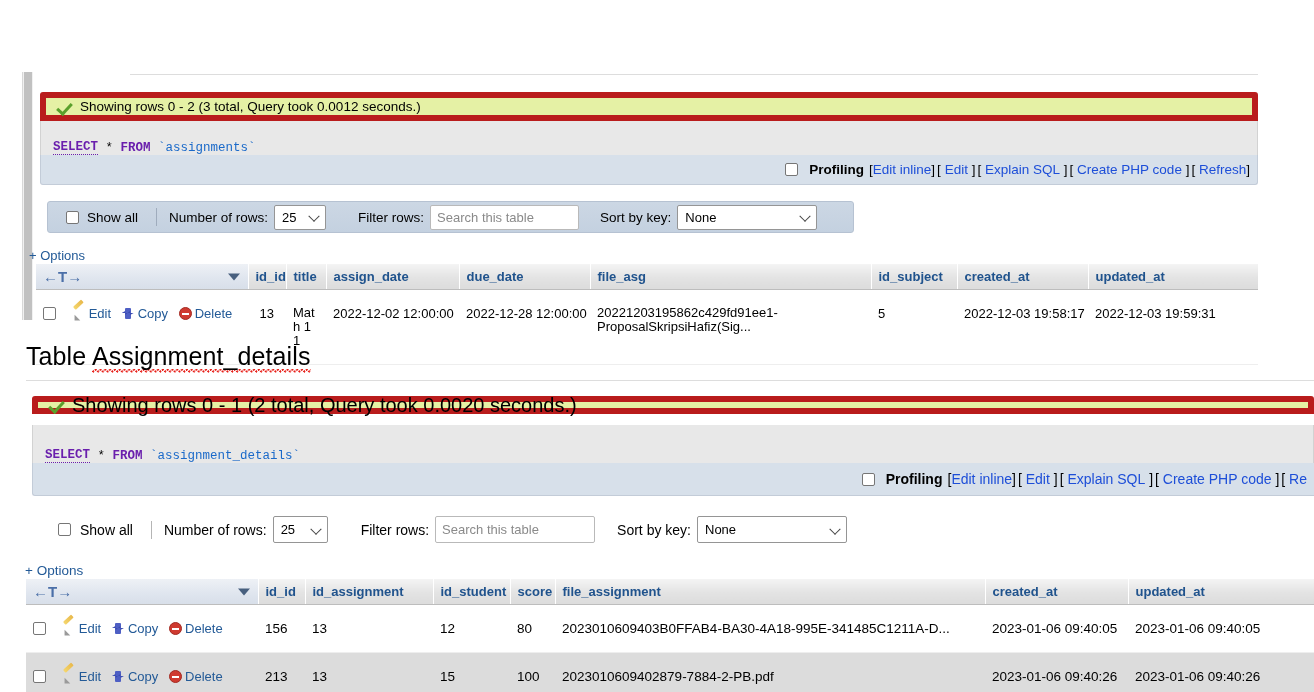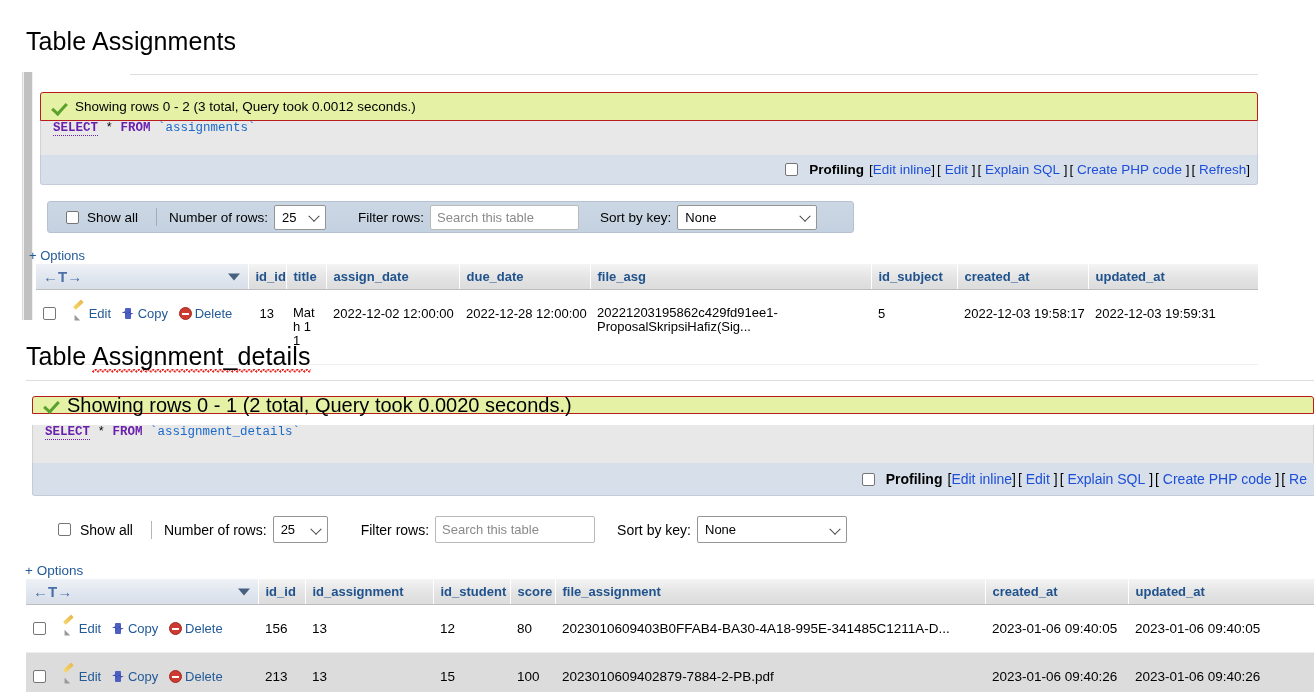--- a/index.html
+++ b/index.html
@@ -46,21 +46,21 @@
     border-radius: 0px;
   }
   .hairline {
     position: absolute;
     height: 1px;
     background: #dddddd;
   }
 
   .success-bar {
     background: #e5f1a5;
-    border: 1px solid #b91c1c;
+    border: 6px solid #b91c1c;
     border-radius: 3px 3px 0 0;
     color: #000000;
     font-size: 13.5px;
     display: flex;
     align-items: center;
     padding: 0 10px;
     box-sizing: border-box;
   }
   .check {
     display: inline-block;
@@ -79,21 +79,21 @@
     border-width: 0 3.4px 3.4px 0;
     transform: rotate(42deg);
   }
   .success-text { white-space: nowrap; }
 
   .sql-bar {
     background: #e8e8e8;
     border-left: 1px solid #d2d2d2;
     border-right: 1px solid #d2d2d2;
     display: flex;
-    align-items: flex-start;
+    align-items: flex-end;
     padding: 0 12px;
     box-sizing: border-box;
     font-family: "Liberation Mono", "DejaVu Sans Mono", monospace;
     font-size: 12.5px;
     white-space: nowrap;
   }
   .kw-select {
     color: #6a1fad;
     font-weight: 700;
     border-bottom: 1px dotted #6a1fad;
@@ -328,23 +328,20 @@
   }
   .cell-num { }
   .wrapcell { white-space: normal; word-break: break-word; line-height: 14px; }
   .nowrapcell { white-space: nowrap; }
 </style>
 </head>
 <body>
 
 <div class="page">
 
-  <div class="doc-title" style="position:absolute; left:26px; top:27px;">
-    <span>Table Assignments</span>
-  </div>
 
   <div class="scroll-rail" style="left:22px; top:72px; width:10px; height:248px;">
     <div class="scroll-thumb" style="left:1px; top:0px; width:8px; height:248px;"></div>
   </div>
   <div class="hairline" style="left:130px; top:74px; width:1128px;"></div>
 
   <div class="success-bar" style="position:absolute; left:40px; top:92px; width:1218px; height:29px;">
     <span class="check"></span>
     <span class="success-text">Showing rows 0 - 2 (3 total, Query took 0.0012 seconds.)</span>
   </div>

